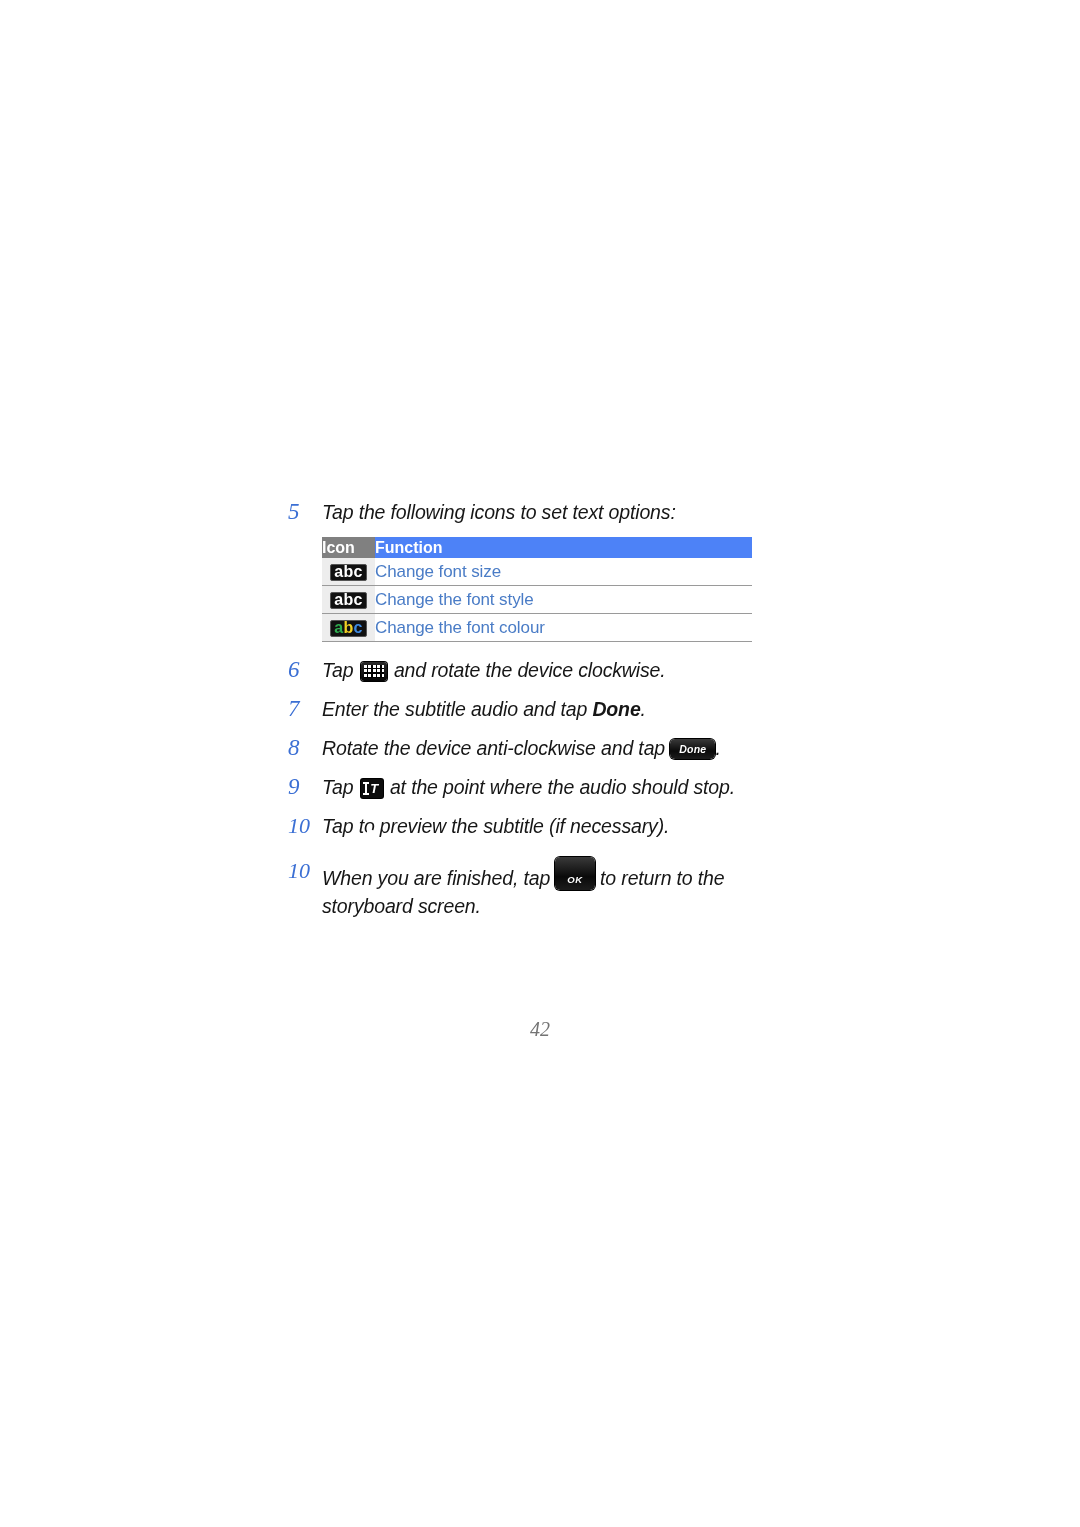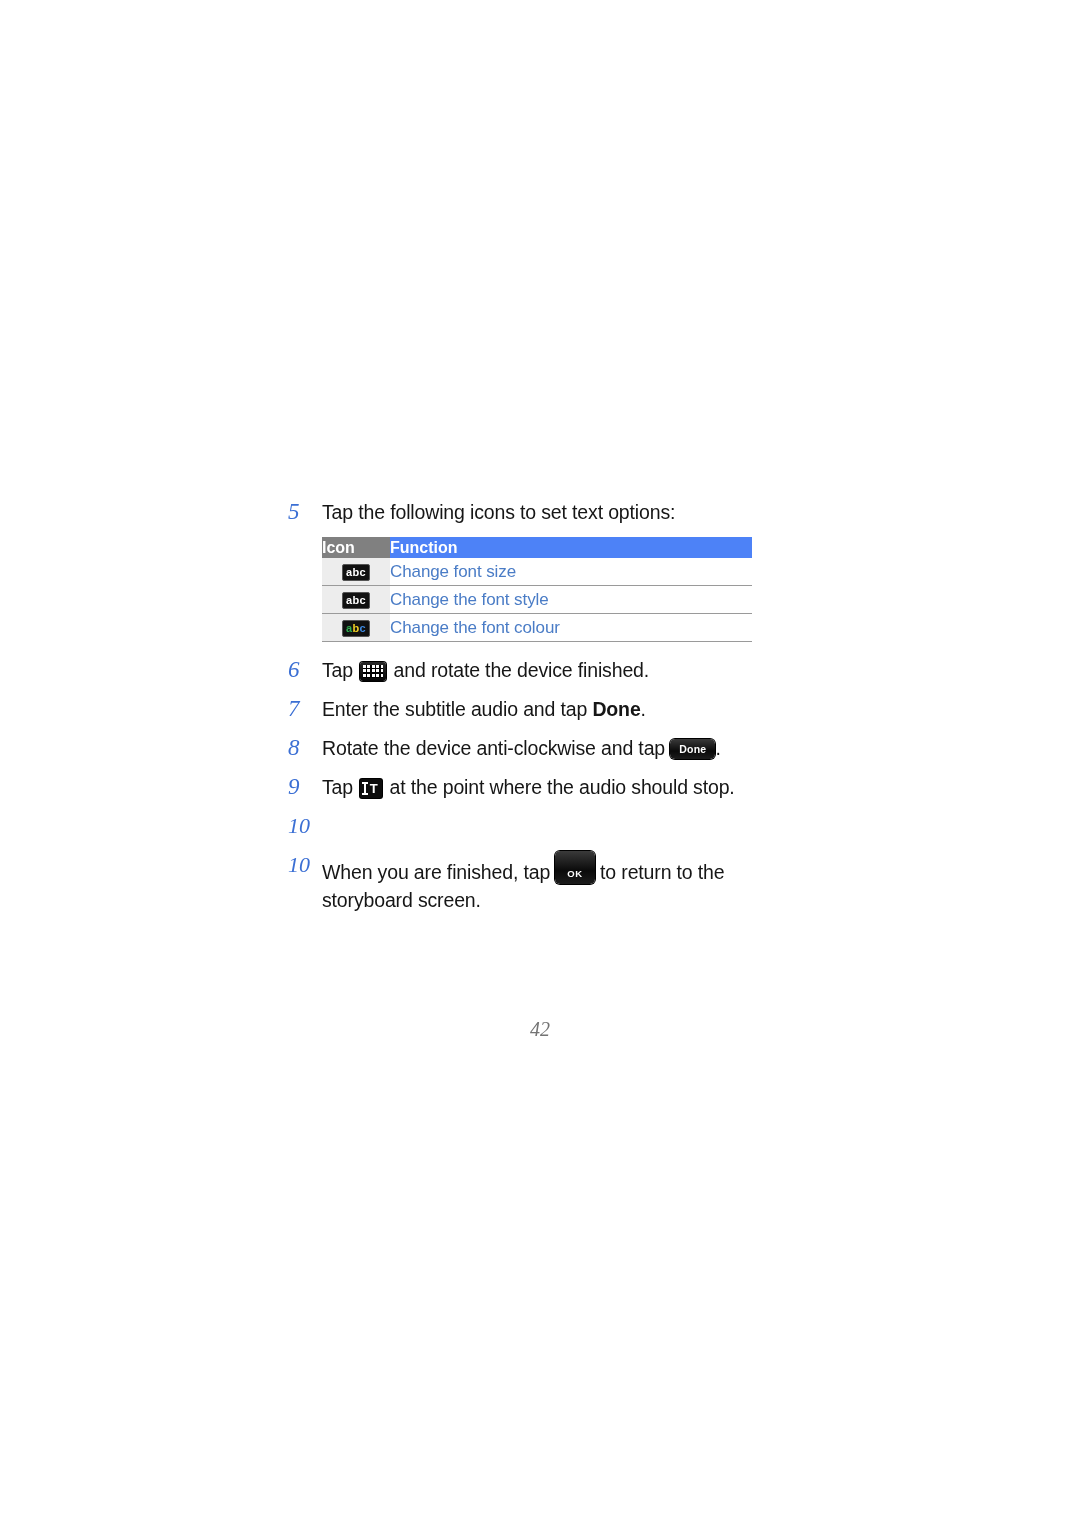--- a/index.html
+++ b/index.html
@@ -49,40 +49,41 @@
   }
   .step-num.wide {
     flex: 0 0 34px;
     font-size: 22px;
   }
   .step-body {
     font-size: 19.5px;
     line-height: 28px;
     color: #161616;
     letter-spacing: -0.15px;
+    font-style: italic;
   }
   .step-body b {
     font-weight: bold;
   }
 
   
   .opt-table {
     margin-top: 6px;
     margin-left: 34px;
     width: 430px;
     border-collapse: collapse;
     table-layout: fixed;
   }
   .opt-table th,
   .opt-table td {
     padding: 0;
     margin: 0;
   }
   .th-icon {
-    width: 68px;
+    width: 53px;
     background: #808080;
     color: #ffffff;
     font-size: 16px;
     font-weight: bold;
     text-align: left;
     padding: 6px 0 6px 12px;
     height: 21px;
     letter-spacing: 0px;
   }
   .th-func {
@@ -116,21 +117,21 @@
   }
 
   
   .abc-chip {
     display: inline-block;
     background: #111111;
     border: 1px solid #555;
     border-radius: 2px;
     padding: 1px 3px 2px 3px;
     font-family: "Liberation Sans", sans-serif;
-    font-size: 11px;
+    font-size: 16px;
     font-weight: bold;
     line-height: 12px;
     letter-spacing: 0.3px;
     vertical-align: middle;
   }
   .abc-chip span { color: #ffffff; }
   .abc-chip.colour span.c1 { color: #2fae4f; }
   .abc-chip.colour span.c2 { color: #f2d024; }
   .abc-chip.colour span.c3 { color: #3f8ae0; }
 
@@ -286,40 +287,41 @@
           </td>
           <td class="td-func">Change the font colour</td>
         </tr>
       </tbody>
     </table>
 
     <div style="height:14px"></div>
 
     <div class="step">
       <div class="step-num">6</div>
-      <div class="step-body"><span>Tap </span><span class="ic kbd-icon"><span class="keys"></span></span><span> and rotate the device finished.</span></div>
+      <div class="step-body"><span>Tap </span><span class="ic kbd-icon"><span class="keys"></span></span><span> and rotate the device clockwise.</span></div>
     </div>
 
     <div class="step">
       <div class="step-num">7</div>
       <div class="step-body"><span>Enter the subtitle audio and tap </span><b>Done</b><span>.</span></div>
     </div>
 
     <div class="step">
       <div class="step-num">8</div>
       <div class="step-body"><span>Rotate the device anti-clockwise and tap </span><span class="pill">Done</span><span>.</span></div>
     </div>
 
     <div class="step">
       <div class="step-num">9</div>
       <div class="step-body"><span>Tap </span><span class="ic textT-icon"><span class="bar"></span><span class="tee">T</span></span><span> at the point where the audio should stop.</span></div>
     </div>
 
     <div class="step">
       <div class="step-num wide">10</div>
+      <div class="step-body"><span>Tap </span><span class="play-icon"></span><span> to preview the subtitle (if necessary).</span></div>
     </div>
 
 
     <div class="step">
       <div class="step-num wide">10</div>
       <div class="step-body"><span>When you are finished, tap </span><span class="pill ok">OK</span><span> to return to the storyboard screen.</span></div>
     </div>
 
   </div>
 

